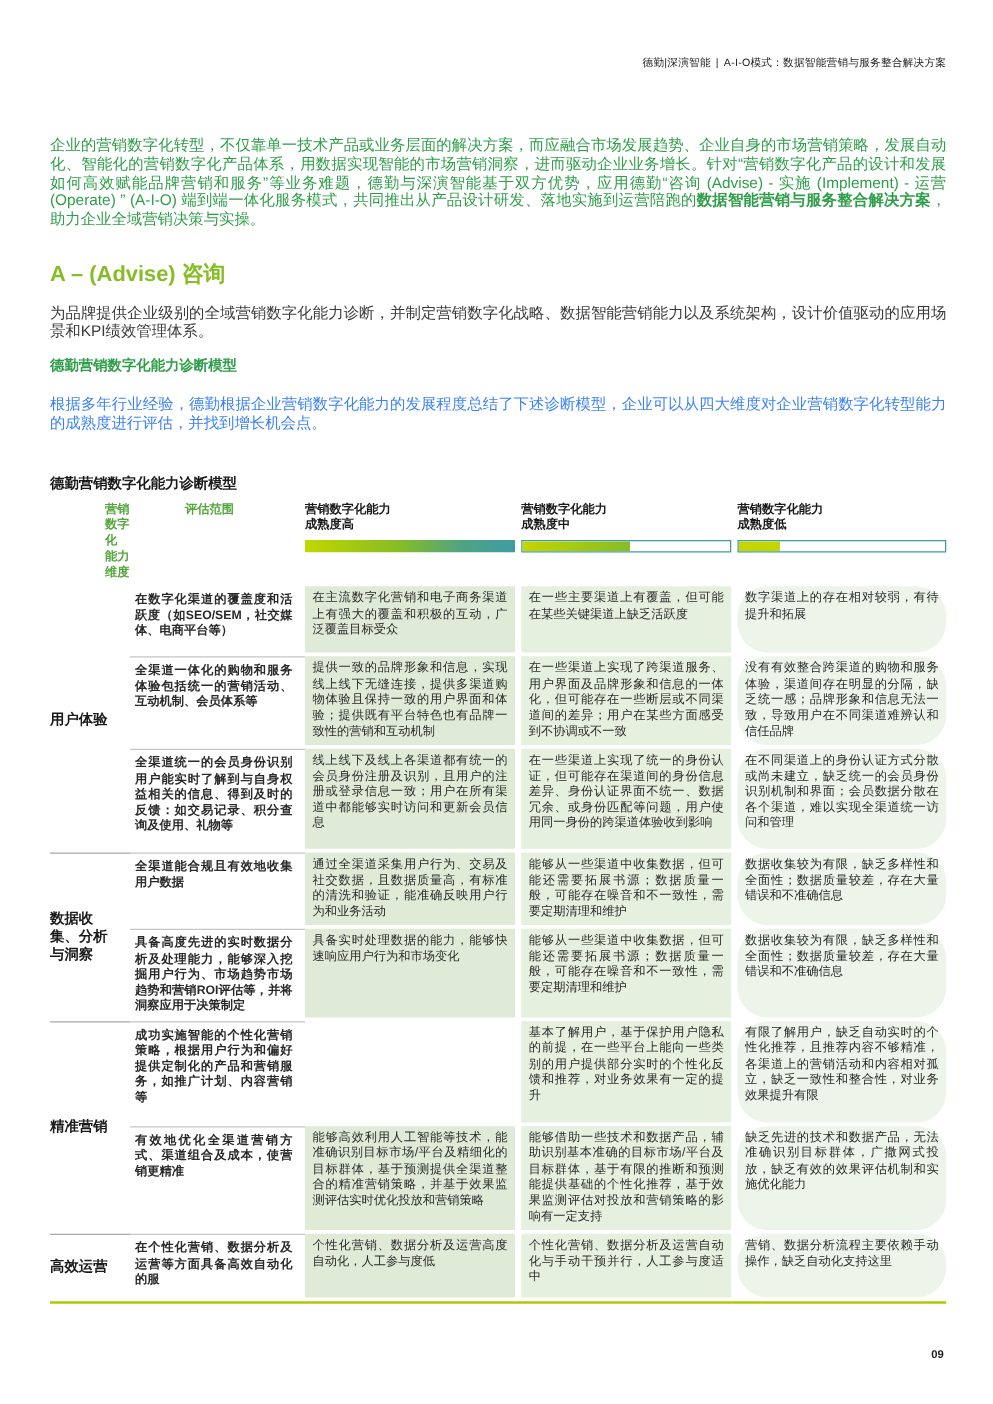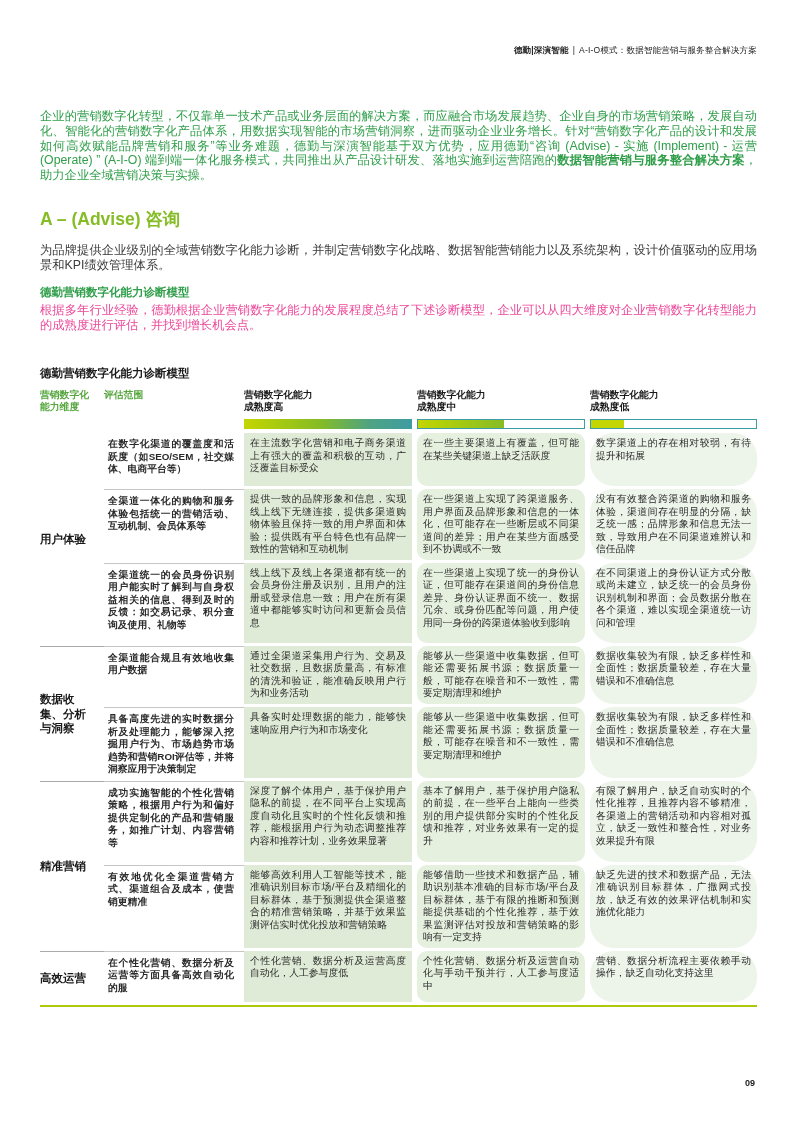--- a/index.html
+++ b/index.html
@@ -16,42 +16,42 @@
   *{box-sizing:border-box;margin:0;padding:0;}
   html,body{background:#fff;}
   body{
     width:794px;height:1123px;position:relative;overflow:hidden;
     font-family:"Liberation Sans","DejaVu Sans",sans-serif;
     color:#333;
   }
   .page{position:absolute;inset:0;padding:45px 37px 0 40px;}
   
   .doc-header{text-align:right;font-size:8.5px;color:#222;letter-spacing:.2px;}
-  .doc-header .brand{font-weight:bold;}
+  .doc-header .brand{font-weight:normal;}
   .doc-header .sep{margin:0 4px;color:#222;}
   
   .intro{margin-top:52px;font-size:12.3px;line-height:1.2;color:var(--c-green);text-align:justify;}
   .intro b{font-weight:bold;}
   
   h1.section{margin-top:24px;font-size:17.5px;font-weight:bold;color:var(--c-lime);}
   .body-p{margin-top:12px;font-size:12.3px;line-height:1.2;color:#3a3a3a;text-align:justify;}
   .sub-head{margin-top:13px;font-size:11.5px;font-weight:bold;color:var(--c-green);}
-  .body-p2{margin-top:3px;font-size:12.3px;line-height:1.2;color:#ec4899;text-align:justify;}
+  .body-p2{margin-top:16px;font-size:12.3px;line-height:1.2;color:#3b82f6;text-align:justify;}
   
   .tbl-title{margin-top:33px;font-size:11.5px;font-weight:bold;color:#1a1a1a;}
   .tbl{
     margin-top:8px;width:717px;
     display:grid;
     grid-template-columns:64px 140px 173px 173px 167px;
     grid-template-rows:auto minmax(56px,auto) minmax(72px,auto) minmax(83px,auto) minmax(59px,auto) minmax(69px,auto) minmax(84px,auto) minmax(80px,auto) minmax(54px,auto);
     border-bottom:2px solid var(--c-tbl-bottom);
     padding-bottom:0;
   }
   .hcell{grid-row:1;padding-bottom:4px;font-size:9.8px;line-height:1.3;}
-  .hdr-green{color:var(--c-table-green);font-weight:bold;white-space:pre-line;}
+  .hdr-green{color:var(--c-table-green);font-weight:bold;white-space:pre-line;margin-left:44px;}
   .hdr-col{font-weight:bold;color:#1a1a1a;}
   .hdr-col .lbl{white-space:pre-line;}
   .bar{height:10px;margin-top:5px;background:#fff;position:relative;overflow:hidden;}
   .bar.bordered{border:1px solid var(--c-teal);}
   .bar .fill{height:100%;}
   .fill-high{background:linear-gradient(90deg,#C3D600 0%,#86BC25 45%,#4FA383 75%,#3E9CA3 100%);}
   .fill-mid{background:linear-gradient(90deg,#C3D600 0%,#86BC25 100%);}
   .fill-low{background:#C3D600;}
   .c3h{grid-column:3;margin-right:5px;}
   .c4h{grid-column:4;margin-right:5px;}
@@ -63,21 +63,21 @@
     border-top:1px solid #a9a9a9;
   }
   .cat.first{border-top:none;}
   .scope{
     grid-column:2;padding:5px 10px 5px 4px;font-weight:bold;color:#2a2a2a;
     border-top:1px solid #c6c6c6;text-align:justify;
   }
   .scope.first{border-top:none;}
   .gc{padding:4px 6px;margin-bottom:3px;color:#2a2a2a;text-align:justify;}
   .high{grid-column:3;background:var(--bg-high);margin-right:5px;}
-  .mid{grid-column:4;background:var(--bg-mid);margin-right:5px;border-radius:10px;}
+  .mid{grid-column:4;background:var(--bg-mid);margin-right:5px;}
   .low{grid-column:5;background:var(--bg-low);border-radius:24px;}
   
   .page-num{position:absolute;right:39px;top:1078px;font-size:9px;font-weight:bold;color:#222;text-align:right;}
 </style>
 </head>
 <body>
 
 <div class="page">
 
   <div class="doc-header">
@@ -149,21 +149,20 @@
     <div class="cell gc low" style="grid-row:5">数据收集较为有限，缺乏多样性和全面性；数据质量较差，存在大量错误和不准确信息</div>
 
     <div class="cell scope" style="grid-row:6">具备高度先进的实时数据分析及处理能力，能够深入挖掘用户行为、市场趋势市场趋势和营销ROI评估等，并将洞察应用于决策制定</div>
     <div class="cell gc high" style="grid-row:6">具备实时处理数据的能力，能够快速响应用户行为和市场变化</div>
     <div class="cell gc mid" style="grid-row:6">能够从一些渠道中收集数据，但可能还需要拓展书源；数据质量一般，可能存在噪音和不一致性，需要定期清理和维护</div>
     <div class="cell gc low" style="grid-row:6">数据收集较为有限，缺乏多样性和全面性；数据质量较差，存在大量错误和不准确信息</div>
 
     <div class="cell cat" style="grid-row:7/span 2">精准营销</div>
 
     <div class="cell scope" style="grid-row:7">成功实施智能的个性化营销策略，根据用户行为和偏好提供定制化的产品和营销服务，如推广计划、内容营销等</div>
-    <div class="cell gc high" style="grid-row:7">深度了解个体用户，基于保护用户隐私的前提，在不同平台上实现高度自动化且实时的个性化反馈和推荐，能根据用户行为动态调整推荐内容和推荐计划，业务效果显著</div>
     <div class="cell gc mid" style="grid-row:7">基本了解用户，基于保护用户隐私的前提，在一些平台上能向一些类别的用户提供部分实时的个性化反馈和推荐，对业务效果有一定的提升</div>
     <div class="cell gc low" style="grid-row:7">有限了解用户，缺乏自动实时的个性化推荐，且推荐内容不够精准，各渠道上的营销活动和内容相对孤立，缺乏一致性和整合性，对业务效果提升有限</div>
 
     <div class="cell scope" style="grid-row:8">有效地优化全渠道营销方式、渠道组合及成本，使营销更精准</div>
     <div class="cell gc high" style="grid-row:8">能够高效利用人工智能等技术，能准确识别目标市场/平台及精细化的目标群体，基于预测提供全渠道整合的精准营销策略，并基于效果监测评估实时优化投放和营销策略</div>
     <div class="cell gc mid" style="grid-row:8">能够借助一些技术和数据产品，辅助识别基本准确的目标市场/平台及目标群体，基于有限的推断和预测能提供基础的个性化推荐，基于效果监测评估对投放和营销策略的影响有一定支持</div>
     <div class="cell gc low" style="grid-row:8">缺乏先进的技术和数据产品，无法准确识别目标群体，广撒网式投放，缺乏有效的效果评估机制和实施优化能力</div>
 
     <div class="cell cat" style="grid-row:9">高效运营</div>
 

